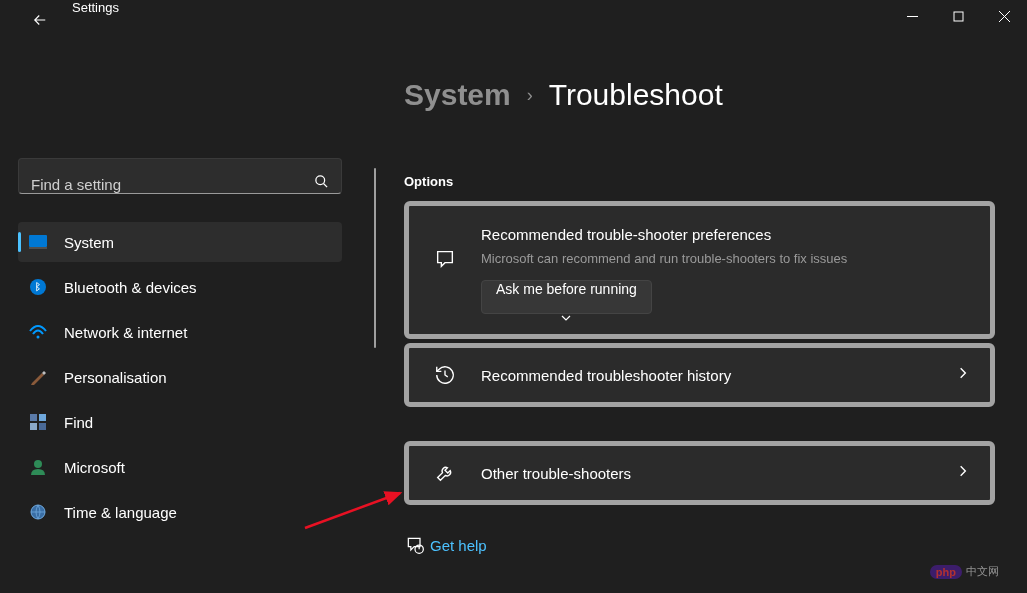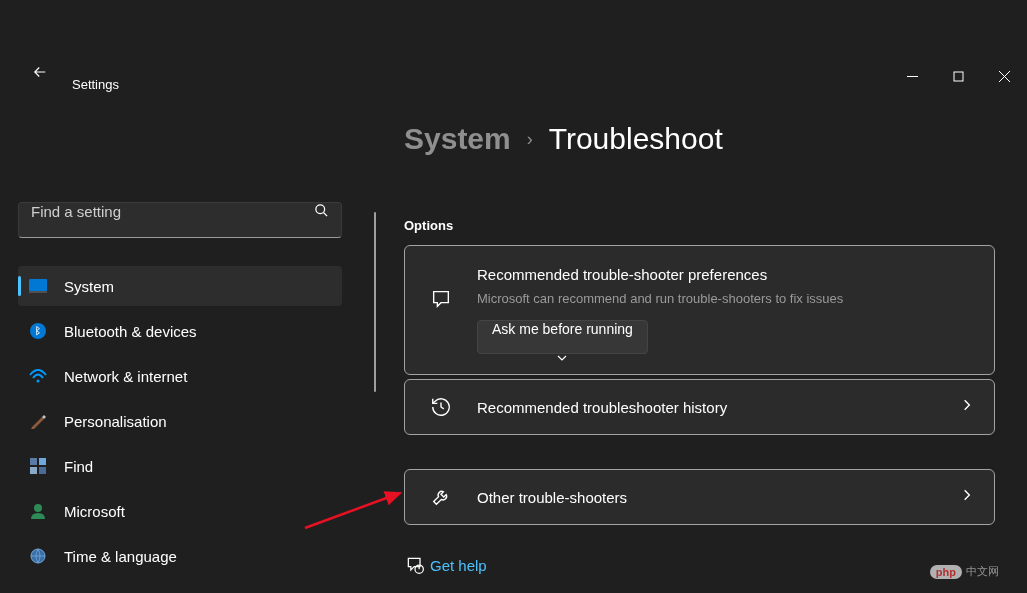--- a/index.html
+++ b/index.html
@@ -8,23 +8,22 @@
       height: 593px;
       background: #1f1f1f;
       color: #ffffff;
       font-family: "Segoe UI", -apple-system, sans-serif;
       overflow: hidden;
       position: relative;
     }
     .titlebar {
       height: 48px;
       display: flex;
-      align-items: flex-end;
+      align-items: flex-start;
       padding-left: 20px;
-      margin-top: 44px;
     }
     .back-btn {
       width: 40px;
       height: 40px;
       display: flex;
       align-items: center;
       justify-content: center;
       cursor: pointer;
     }
     .title-text {
@@ -55,21 +54,21 @@
       flex-direction: column;
     }
     .spacer-top { height: 110px; }
     .search-box {
       background: #2d2d2d;
       border: 1px solid #3a3a3a;
       border-bottom: 1px solid #9a9a9a;
       border-radius: 4px;
       height: 36px;
       display: flex;
-      align-items: flex-start;
+      align-items: flex-end;
       padding: 0 12px;
       margin-bottom: 28px;
     }
     .search-input {
       flex: 1;
       background: transparent;
       border: none;
       outline: none;
       color: #ffffff;
       font-size: 15px;
@@ -144,21 +143,21 @@
       font-weight: 400;
       color: #ffffff;
     }
     .section-header {
       font-size: 13px;
       font-weight: 700;
       margin-bottom: 12px;
     }
     .card {
       background: #2b2b2b;
-      border: 1px solid #a3a3a3;
+      border: 5px solid #a3a3a3;
       border-radius: 6px;
       display: flex;
       align-items: center;
       padding: 16px 20px;
       margin-bottom: 4px;
       cursor: pointer;
     }
     .card-big {
       align-items: flex-start;
       padding: 20px;
@@ -223,21 +222,21 @@
       right: 28px;
       bottom: 14px;
       display: flex;
       align-items: center;
       gap: 4px;
       opacity: 0.65;
       font-size: 11px;
       color: #d0d0d0;
     }
     .php-badge {
-      background: #ffffff;
+      background: #4c1d95;
       color: #ff3b3b;
       font-weight: bold;
       font-size: 11px;
       padding: 1px 6px;
       border-radius: 9px;
     }
   </style>
 </head>
 <body>
 

